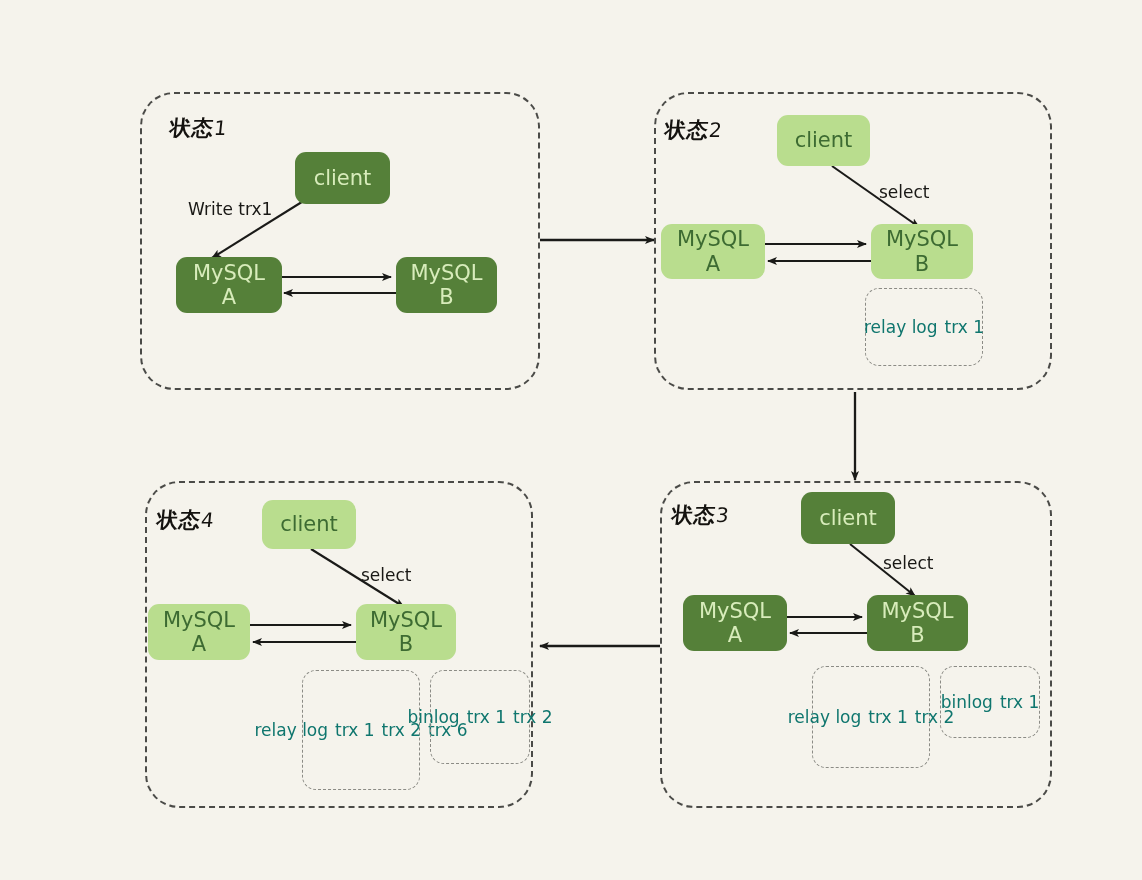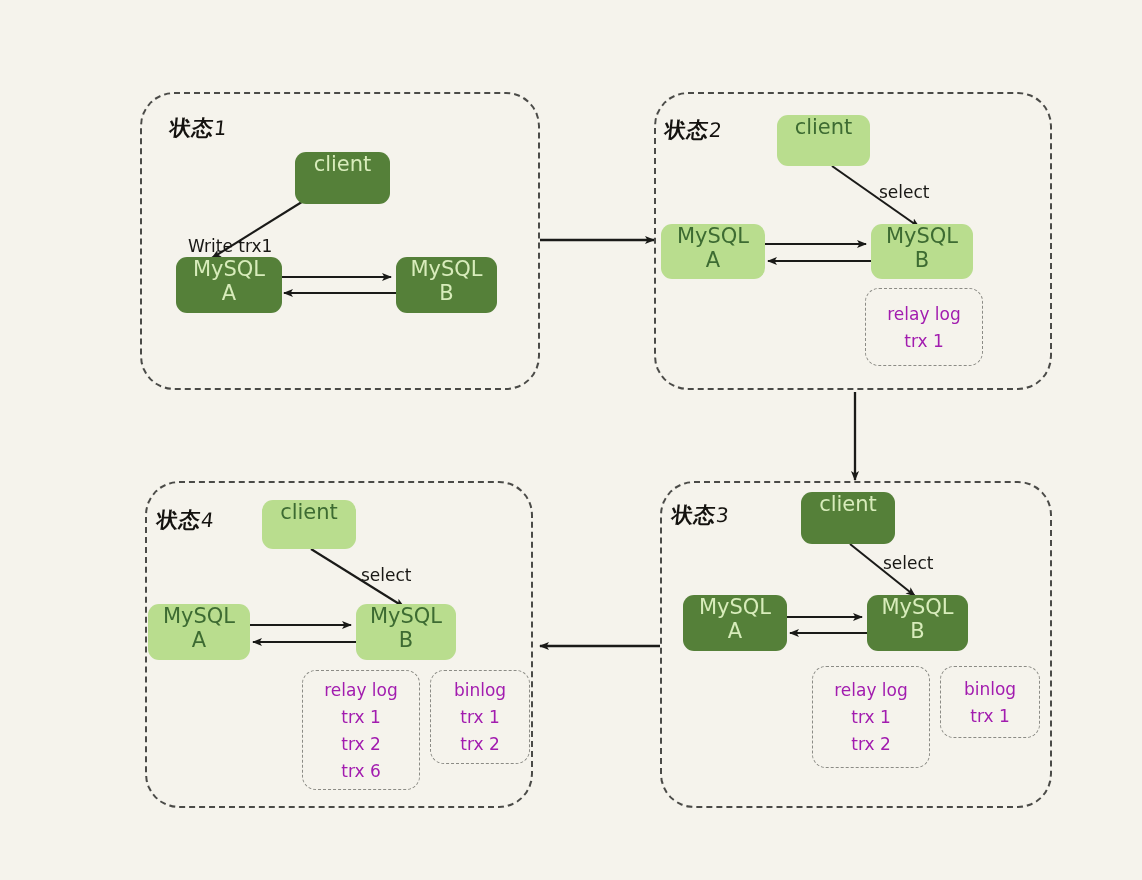--- a/index.html
+++ b/index.html
@@ -44,21 +44,21 @@
   }
 
   
   .node {
     position: absolute;
     box-sizing: border-box;
     border-radius: 11px;
     display: flex;
     flex-direction: column;
     align-items: center;
-    justify-content: flex-start;
+    justify-content: center;
     line-height: 1.16;
     text-align: center;
     font-family: "DejaVu Sans", sans-serif;
     font-size: 21px;
     white-space: pre;
   }
   .node .l1 { display: block; }
   .node .l2 { display: block; }
   .node.dark {
     background: #558039;
@@ -69,27 +69,27 @@
     color: #3d6b32;
   }
 
   
   .logbox {
     position: absolute;
     box-sizing: border-box;
     border: 1.8px dashed #8b8b85;
     border-radius: 14px;
     display: flex;
-    flex-direction: column;
+    flex-direction: row;
     align-items: center;
     justify-content: center;
     gap: 7px;
     font-family: "DejaVu Sans", sans-serif;
     font-size: 17px;
-    color: #a21caf;
+    color: #0f766e;
     background: transparent;
   }
   .logbox .line { display: block; white-space: nowrap; }
 
   
   .edge-label {
     position: absolute;
     font-family: "DejaVu Sans", sans-serif;
     font-size: 17px;
     color: #191815;
@@ -152,21 +152,21 @@
   <div class="node dark" style="left:176px; top:257px; width:106px; height:56px;">
     <span class="l1">MySQL</span>
     <span class="l2">A</span>
   </div>
 
   <div class="node dark" style="left:396px; top:257px; width:101px; height:56px;">
     <span class="l1">MySQL</span>
     <span class="l2">B</span>
   </div>
 
-  <div class="edge-label" style="left:188px; top:199px;margin-top:37px;">Write trx1</div>
+  <div class="edge-label" style="left:188px; top:199px;">Write trx1</div>
 
   <div class="panel" style="left:654px; top:92px; width:398px; height:298px;"></div>
 
   <div class="panel-label" style="left:665px; top:116px;">
     <span>状态</span><span class="num">2</span>
   </div>
 
   <div class="node light" style="left:777px; top:115px; width:93px; height:51px;">
     <span class="l1">client</span>
   </div>

